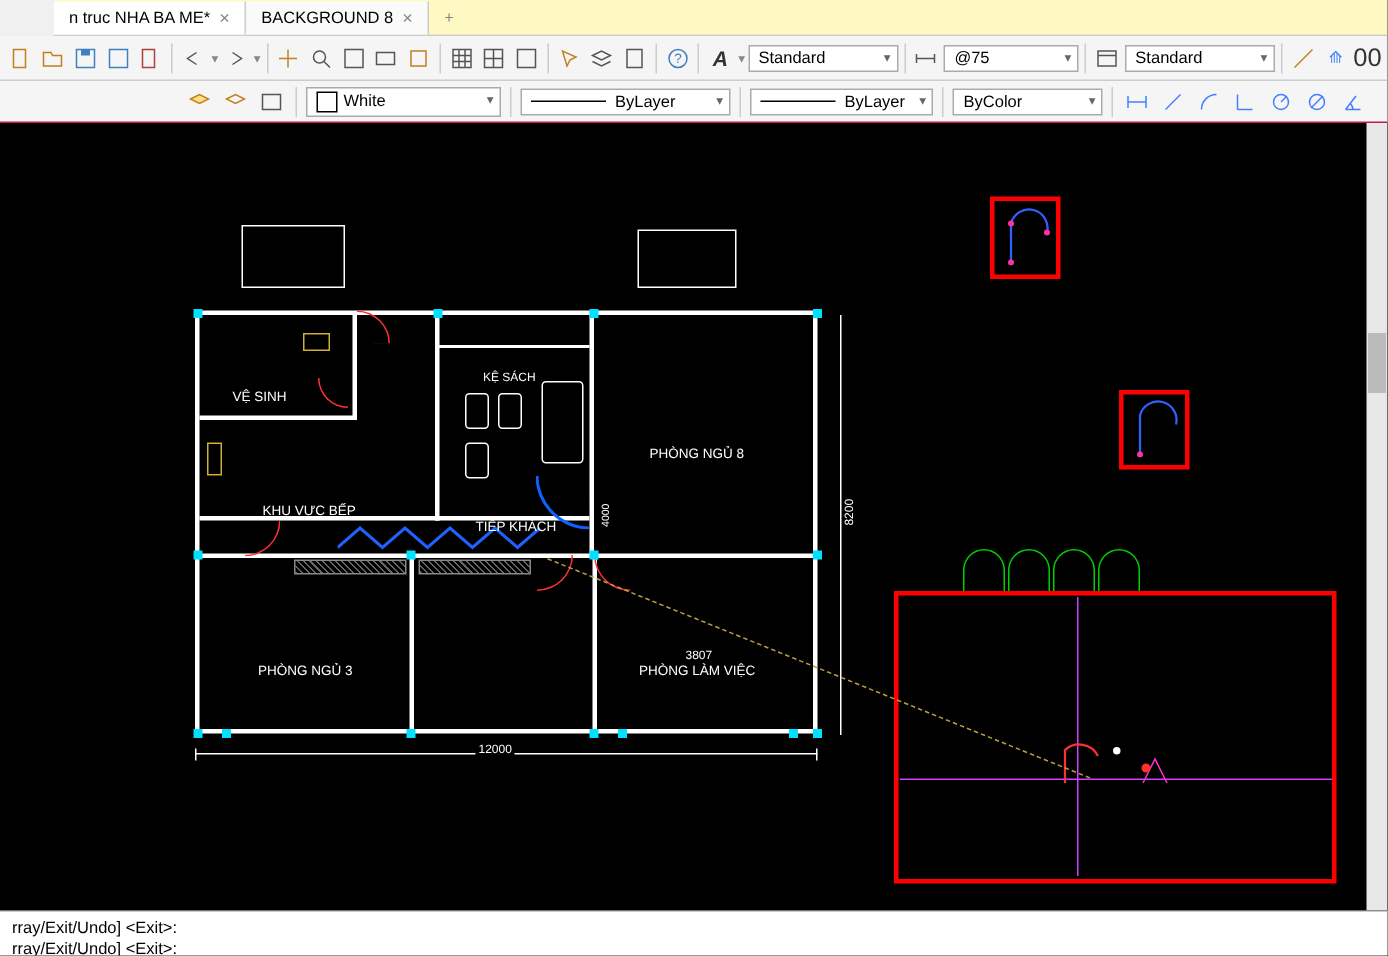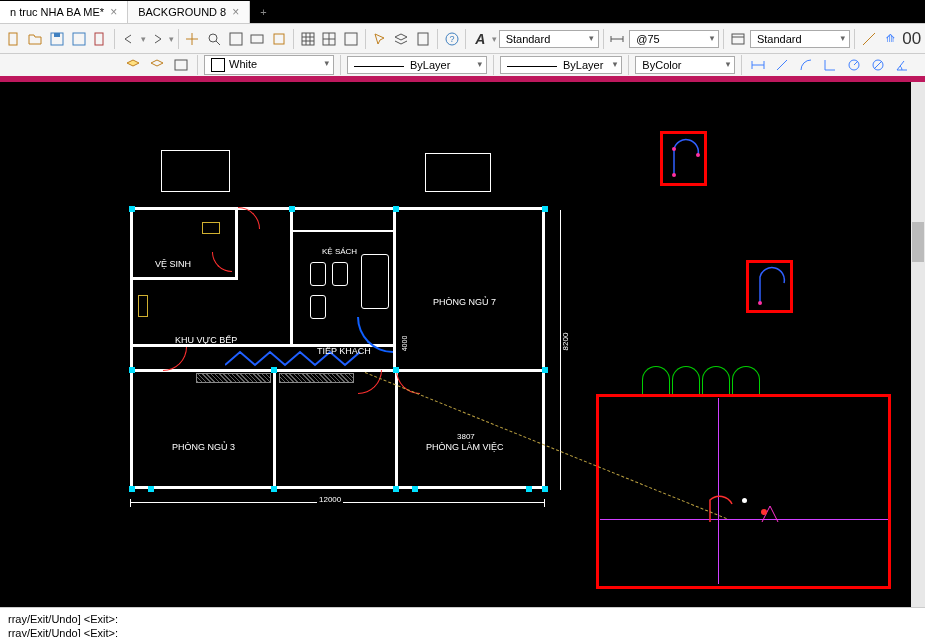--- a/index.html
+++ b/index.html
@@ -1,25 +1,25 @@
 <!DOCTYPE html>
 <html><head>
 <meta charset="utf-8">
 <style>
 * { margin: 0; padding: 0; box-sizing: border-box; font-family: Arial, sans-serif; }
 body { background: #f0f0f0; width: 925px; height: 637px; overflow: hidden; font-size: 11px; }
 
-.tabs { background: #000000; height: 24px; display: flex; align-items: center; border-bottom: 1px solid #ccc; }
+.tabs { background: #fef9c3; height: 24px; display: flex; align-items: center; border-bottom: 1px solid #ccc; margin-left: 36px; }
 .tab { padding: 4px 10px; background: #fafafa; border-right: 1px solid #ccc; display: flex; align-items: center; gap: 6px; cursor: pointer; font-size: 11px; }
 .tab.active { background: #fff; }
 .tab .close { color: #888; font-size: 12px; }
 .tab-add { padding: 4px 10px; color: #888; cursor: pointer; }
 
 .toolbar { background: #f5f5f5; height: 30px; display: flex; align-items: center; gap: 2px; padding: 2px 4px; border-bottom: 1px solid #ccc; }
-.toolbar2 { background: #f5f5f5; height: 28px; display: flex; align-items: center; gap: 4px; padding: 2px 4px; border-bottom: 6px solid #be185d; }
+.toolbar2 { background: #f5f5f5; height: 28px; display: flex; align-items: center; gap: 4px; padding: 2px 4px; border-bottom: 1px solid #be185d; }
 .tool-btn { width: 20px; height: 20px; display: inline-flex; align-items: center; justify-content: center; cursor: pointer; color: #555; }
 .tool-btn svg { width: 16px; height: 16px; }
 .sep { width: 1px; height: 20px; background: #ccc; margin: 0 2px; }
 .dropdown { background: #fff; border: 1px solid #aaa; padding: 2px 18px 2px 6px; font-size: 11px; min-width: 80px; position: relative; cursor: pointer; }
 .dropdown::after { content: '▾'; position: absolute; right: 4px; color: #666; font-size: 9px; }
 .layer-swatch { width: 14px; height: 14px; background: #fff; border: 1px solid #000; display: inline-block; vertical-align: middle; margin-right: 4px; }
 .line-sample { display: inline-block; width: 50px; height: 1px; background: #000; vertical-align: middle; margin-right: 6px; }
 
 .canvas { background: #000; width: 100%; height: 525px; position: relative; overflow: hidden; }
 .cmdline { background: #fff; height: 30px; padding: 4px 8px; font-family: monospace; font-size: 11px; border-top: 1px solid #ccc; line-height: 1.3; }
@@ -322,21 +322,21 @@
   <div style="position:absolute;left:138px;top:213px;width:10px;height:22px;border:1px solid #d0b030"></div>
   <div style="position:absolute;left:202px;top:140px;width:18px;height:12px;border:1px solid #d0b030"></div>
 
   <div class="rect" style="left:310px;top:180px;width:16px;height:24px;border-radius:3px"></div>
   <div class="rect" style="left:332px;top:180px;width:16px;height:24px;border-radius:3px"></div>
   <div class="rect" style="left:310px;top:213px;width:16px;height:24px;border-radius:3px"></div>
   <div class="rect" style="left:361px;top:172px;width:28px;height:55px;border-radius:3px"></div>
 
   <div class="label" style="left:155px;top:157px">VỆ SINH</div>
   <div class="label" style="left:322px;top:145px;font-size:8px">KỆ SÁCH</div>
-  <div class="label" style="left:433px;top:195px">PHÒNG NGỦ 7</div>
+  <div class="label" style="left:433px;top:195px">PHÒNG NGỦ 8</div>
   <div class="label" style="left:175px;top:233px">KHU VỰC BẾP</div>
   <div class="label" style="left:317px;top:244px">TIẾP KHÁCH</div>
   <div class="label" style="left:172px;top:340px">PHÒNG NGỦ 3</div>
   <div class="label" style="left:426px;top:340px">PHÒNG LÀM VIỆC</div>
 
   <div class="cyan-grip" style="left:129px;top:124px"></div>
   <div class="cyan-grip" style="left:542px;top:124px"></div>
   <div class="cyan-grip" style="left:129px;top:404px"></div>
   <div class="cyan-grip" style="left:542px;top:404px"></div>
   <div class="cyan-grip" style="left:129px;top:285px"></div>

